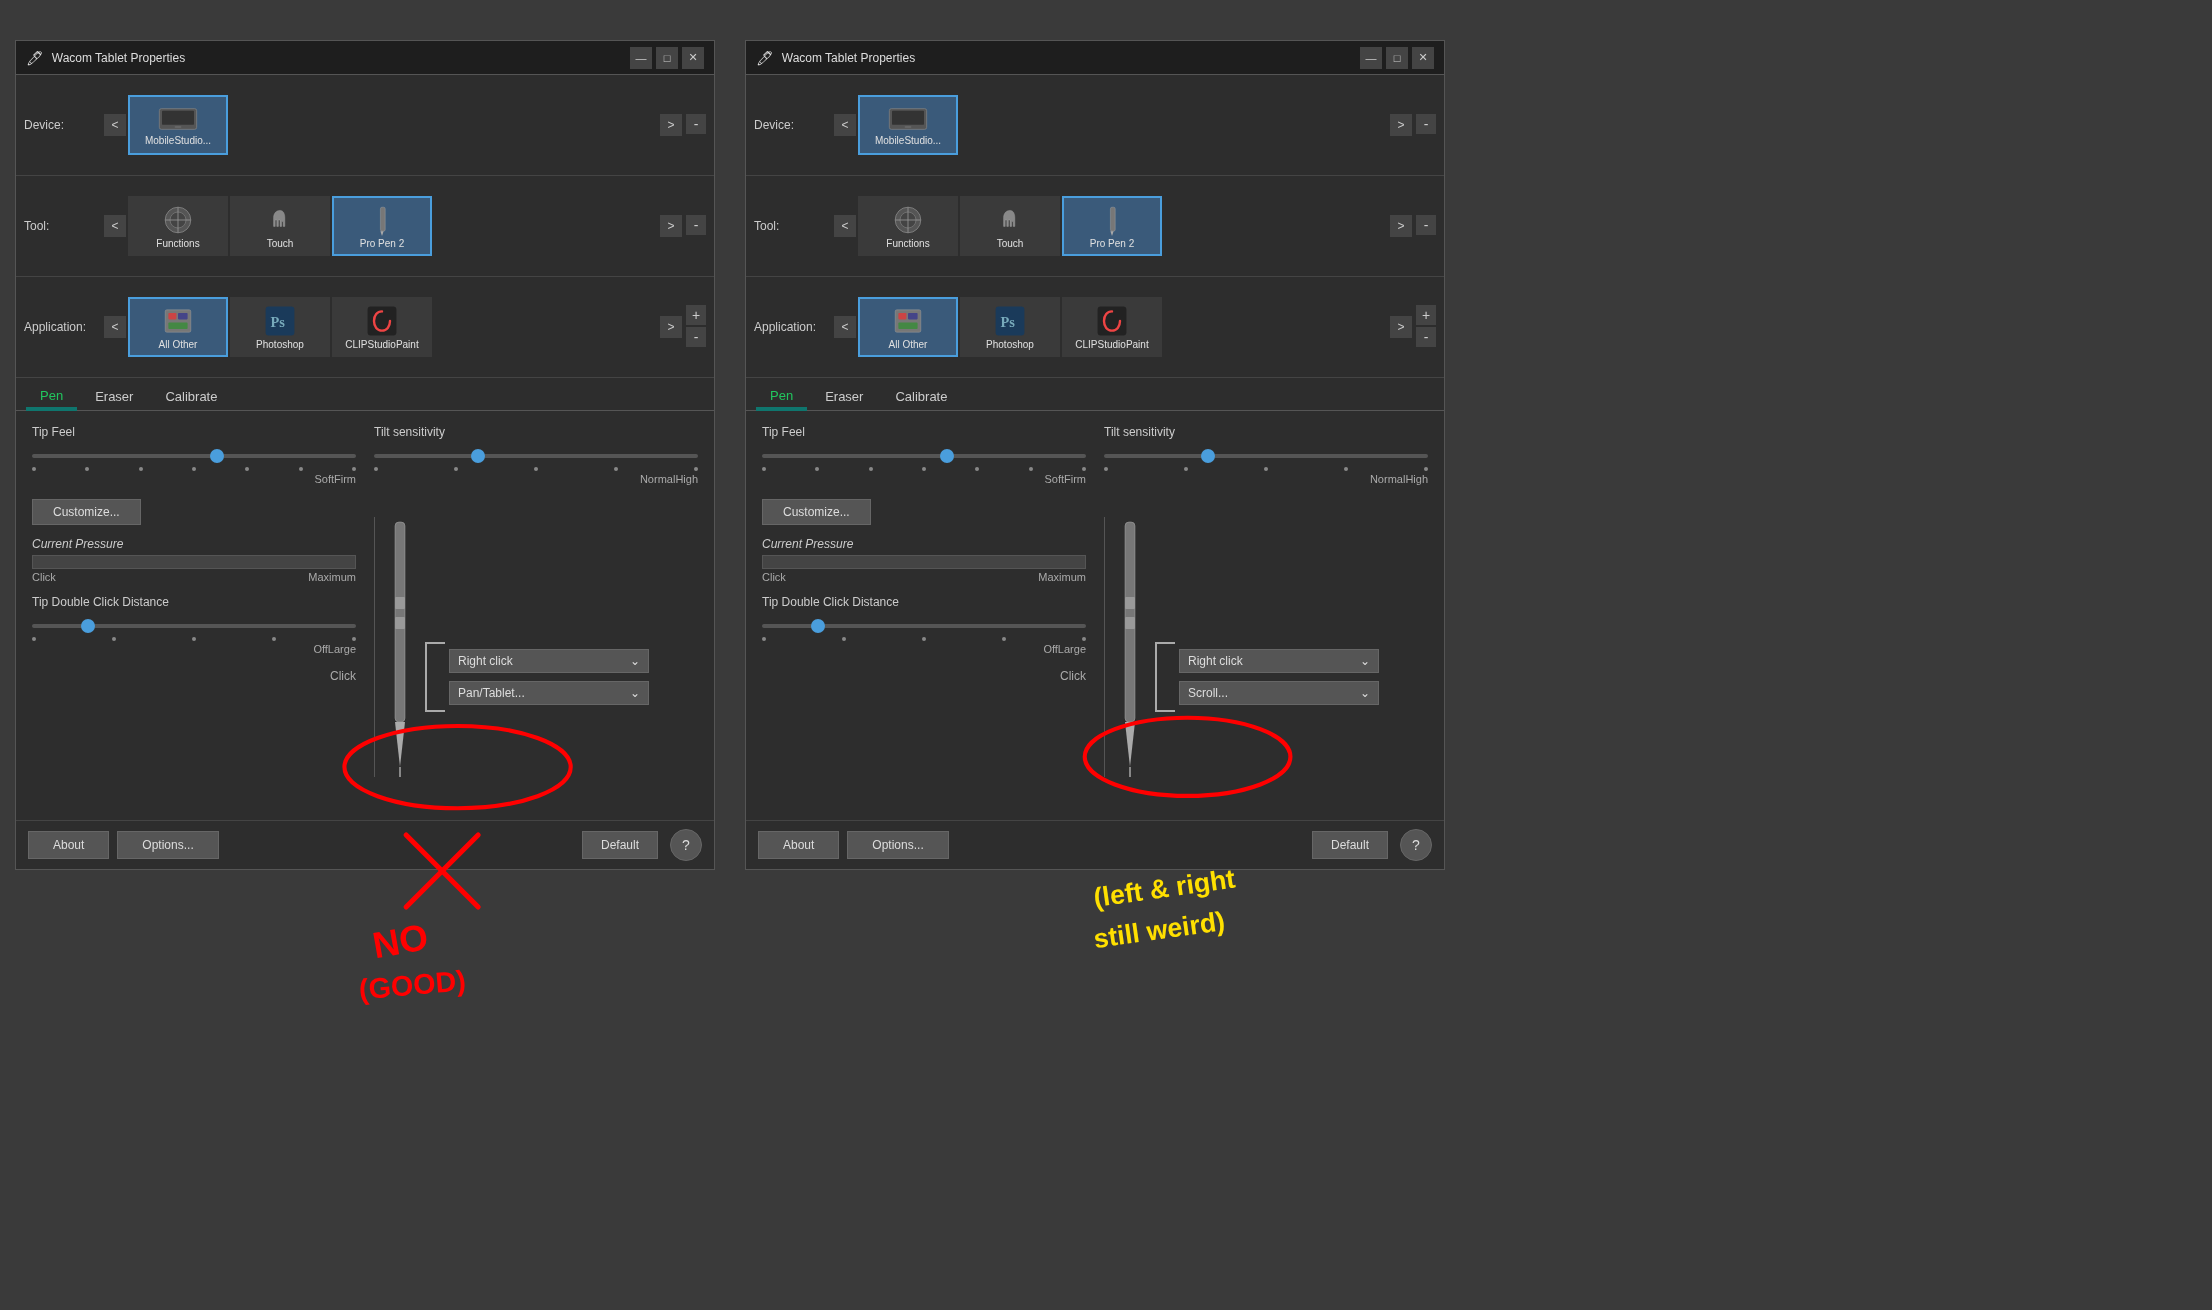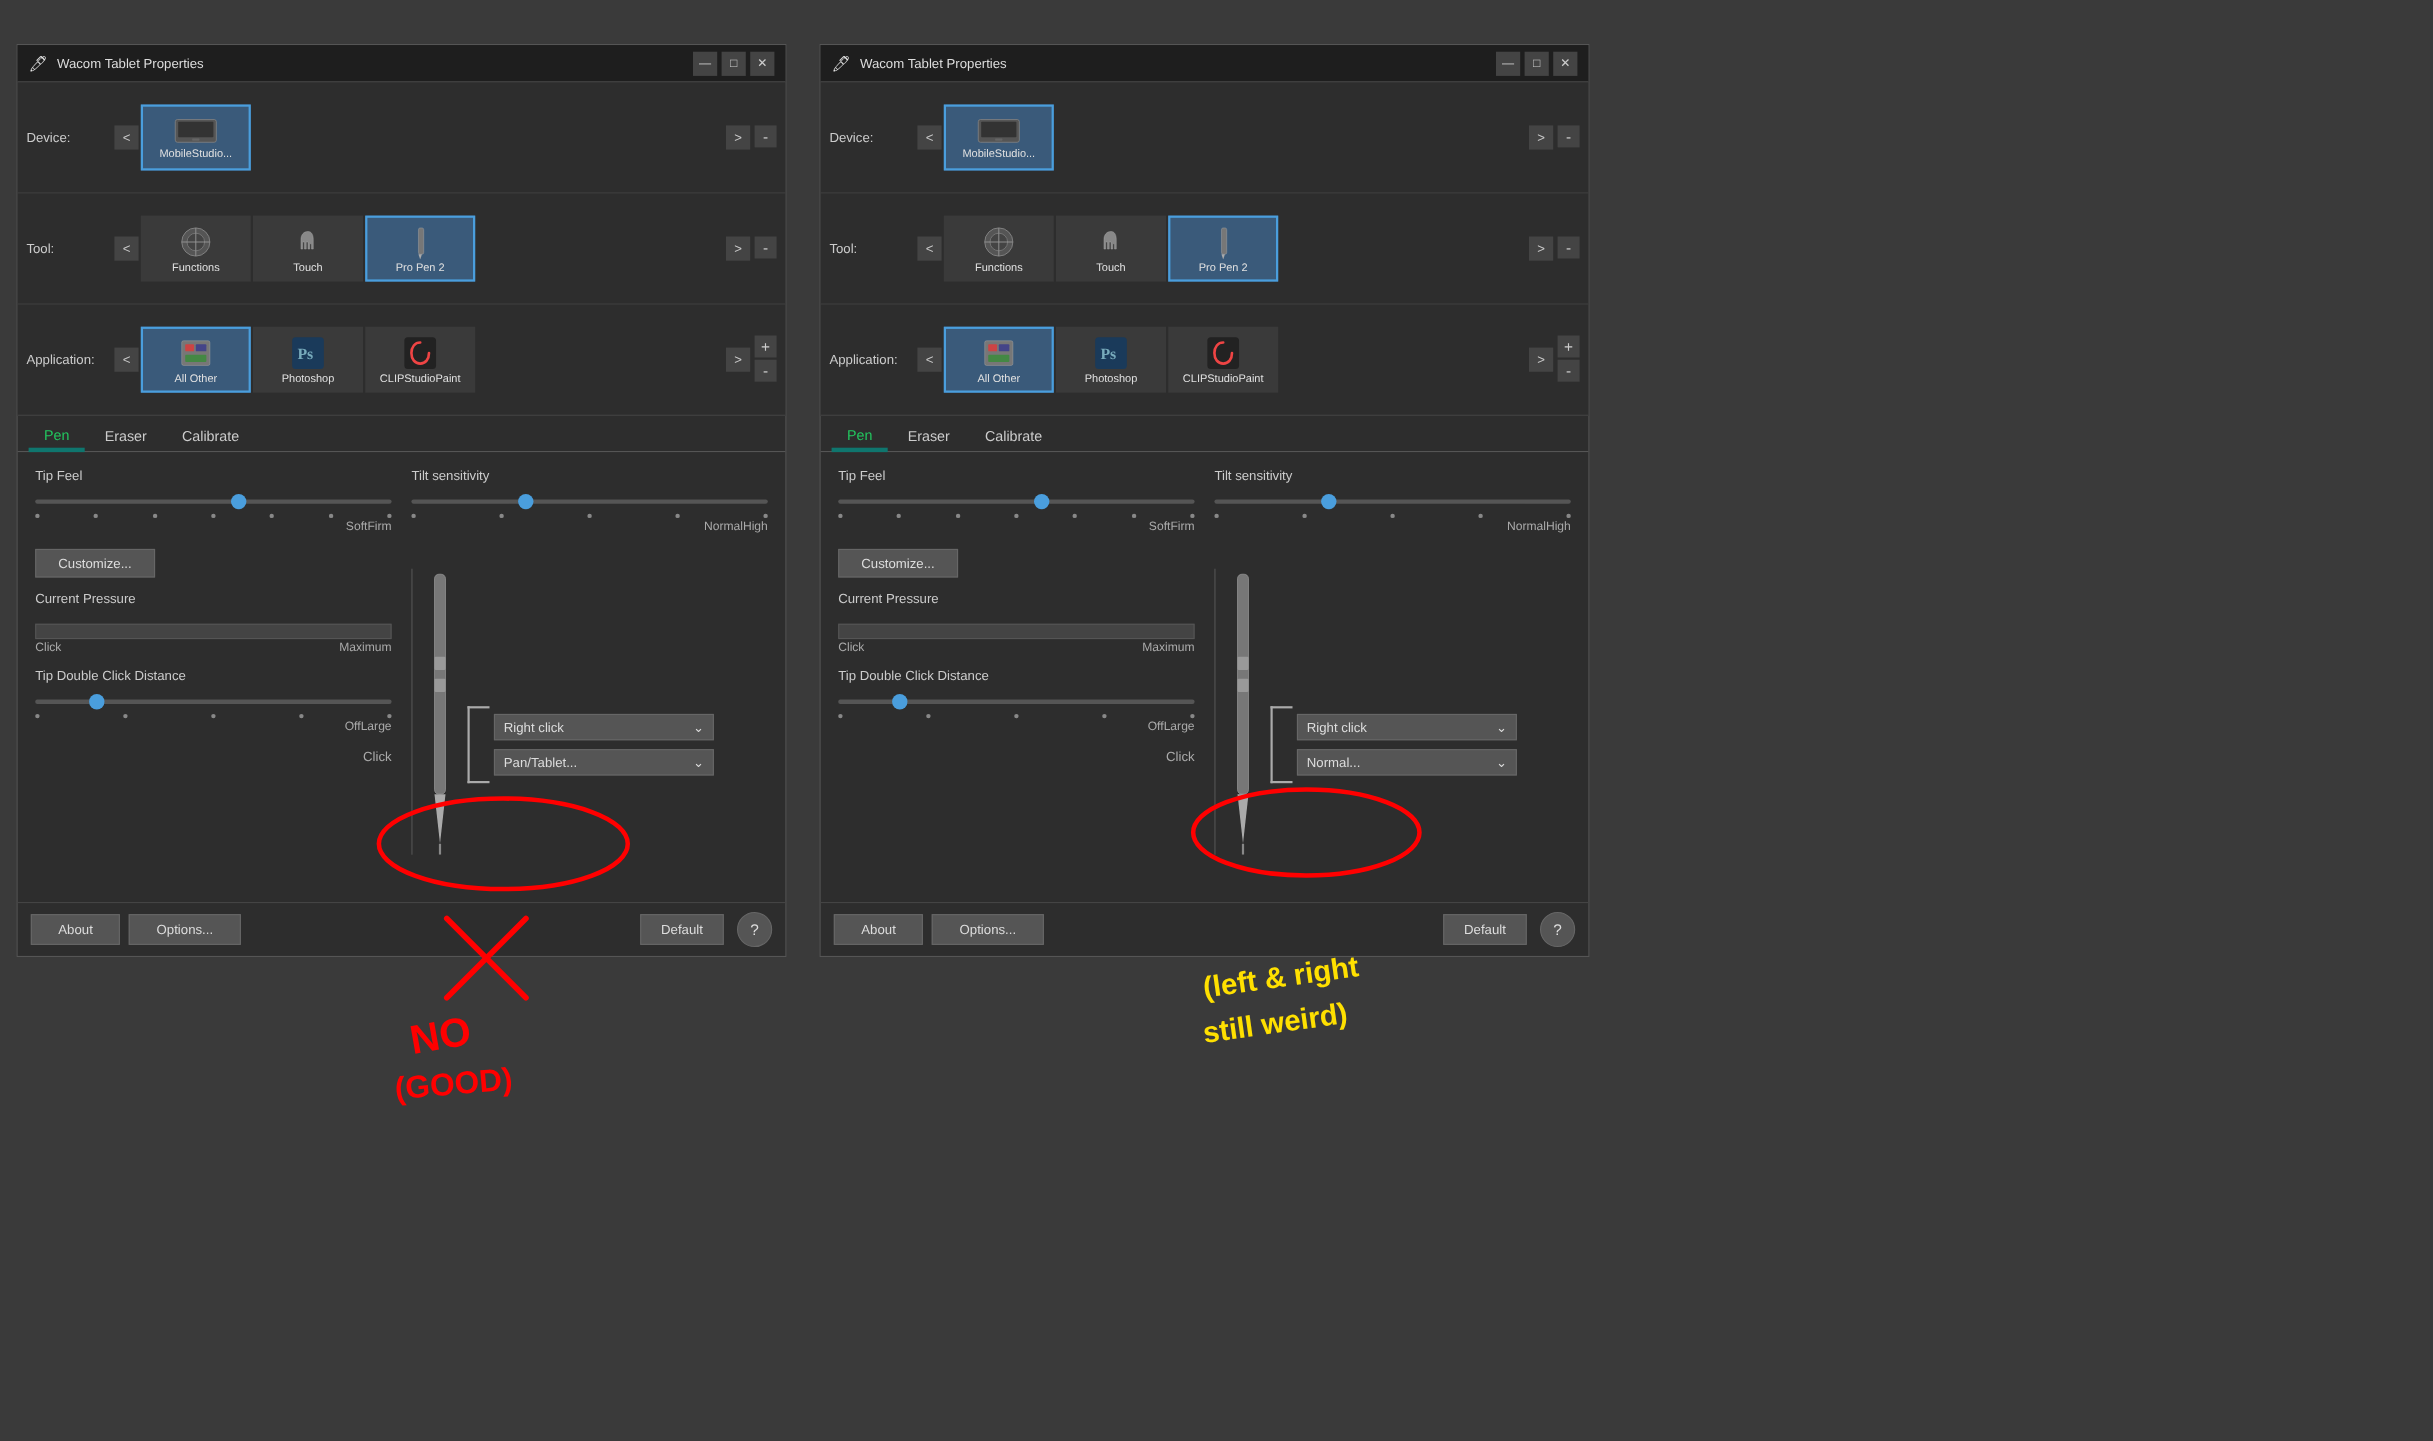--- a/index.html
+++ b/index.html
@@ -246,21 +246,22 @@
       font-size: 12px;
       margin-bottom: 12px;
     }
 
     .pressure-section {
       margin-bottom: 12px;
     }
     .pressure-label {
       font-size: 12px;
       color: #ccc;
-      margin-bottom: 16px;
+      margin-bottom: 4px;
+      font-style: italic;
     }
     .pressure-bar {
       width: 100%;
       height: 14px;
       background: #444;
       border: 1px solid #555;
       margin-bottom: 2px;
     }
     .pressure-labels {
       display: flex;
@@ -802,21 +803,21 @@
               </svg>
             </div>
             <div style="display:flex; gap:4px; align-items:center; margin-top: 60px;">
               <div style="width:20px; height:70px; border-left:2px solid #aaa; border-top:2px solid #aaa; border-bottom:2px solid #aaa;"></div>
               <div style="display:flex; flex-direction:column; gap:8px; width:200px;">
                 <div class="dropdown">
                   <span>Right click</span>
                   <span>⌄</span>
                 </div>
                 <div class="dropdown">
-                  <span>Normal...</span>
+                  <span>Scroll...</span>
                   <span>⌄</span>
                 </div>
               </div>
             </div>
           </div>
         </div>
       </div>
     </div>
 
     <div class="bottom-bar">

